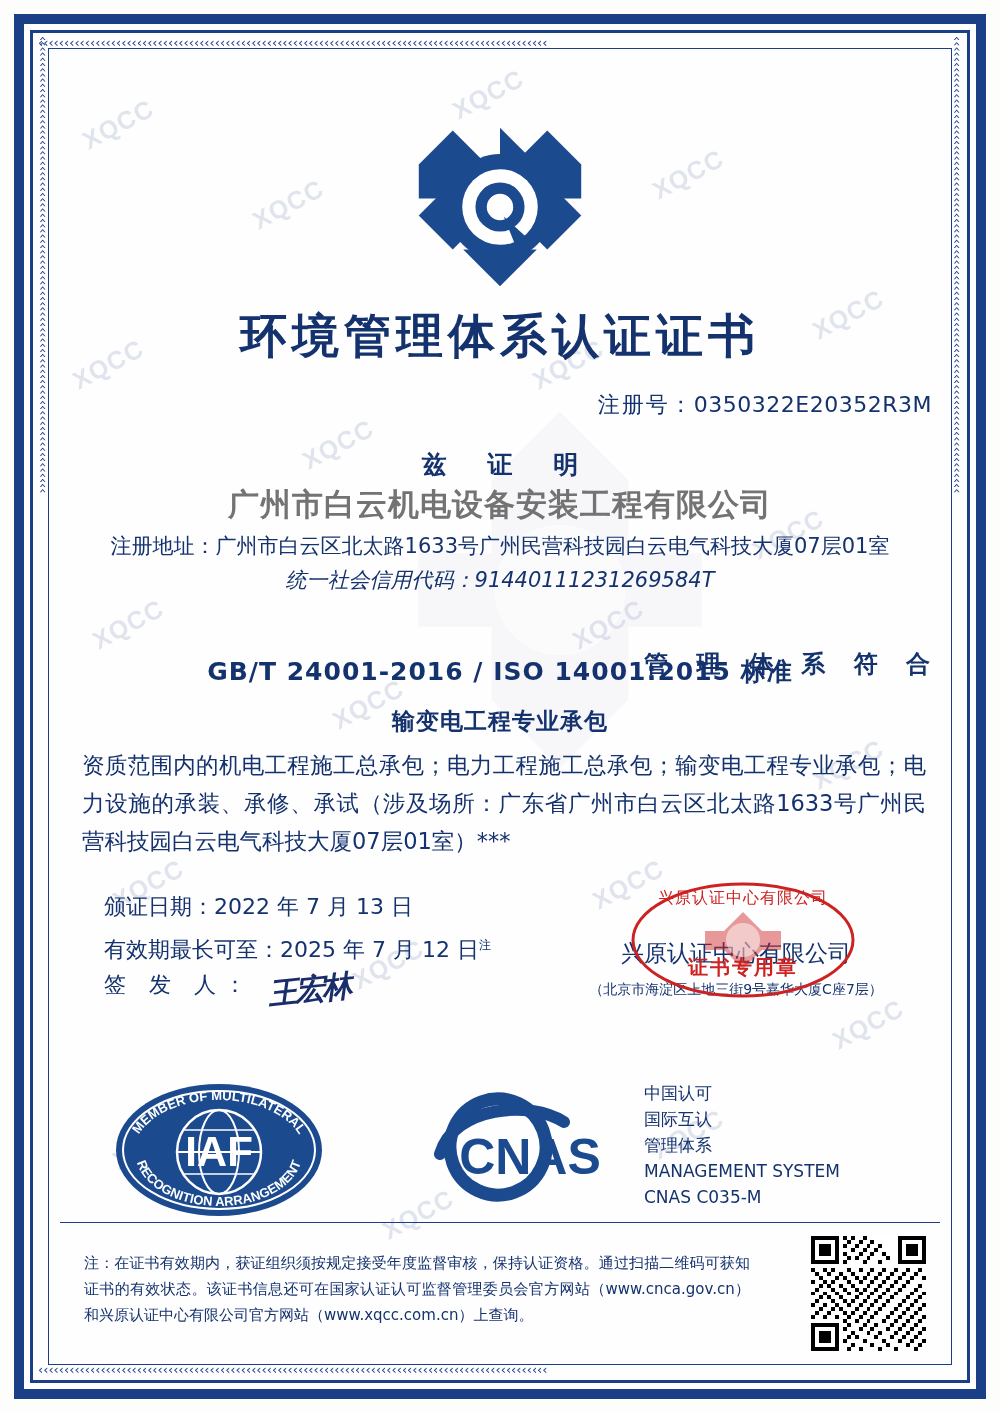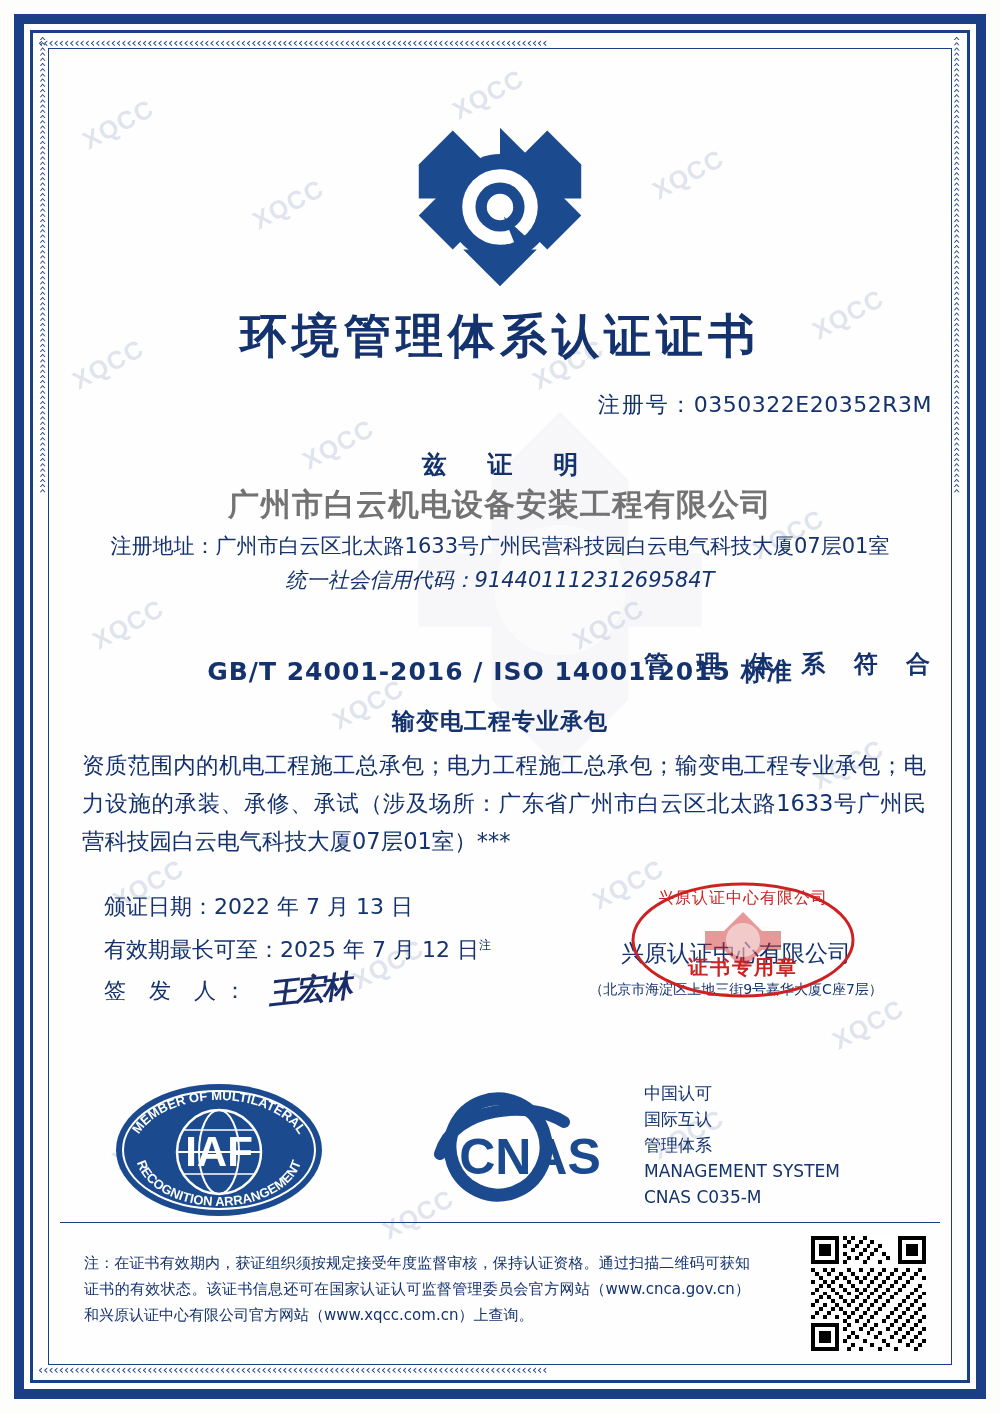--- a/index.html
+++ b/index.html
@@ -211,21 +211,21 @@
   }
   .dates sup { font-size: 12px; }
   .signer-row {
     position: absolute;
     left: 44px;
     top: 910px;
     font-size: 22px;
     color: #14326e;
     font-family: "DejaVu Sans", sans-serif;
     display: flex;
-    align-items: center;
+    align-items: flex-start;
   }
   .signer-label { letter-spacing: 8px; }
   .signature {
     margin-left: 14px;
     font-family: "DejaVu Serif", serif;
     font-style: italic;
     font-size: 30px;
     color: #1a2d6b;
     transform: rotate(-6deg);
     letter-spacing: -3px;

